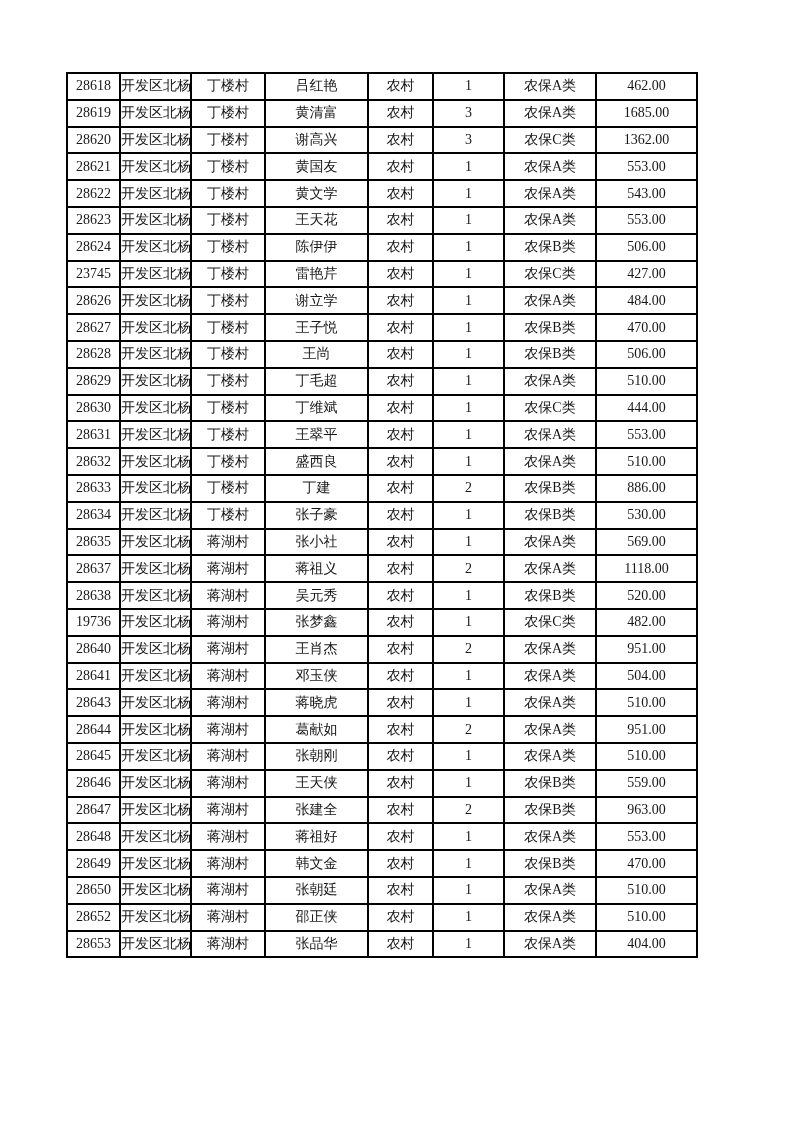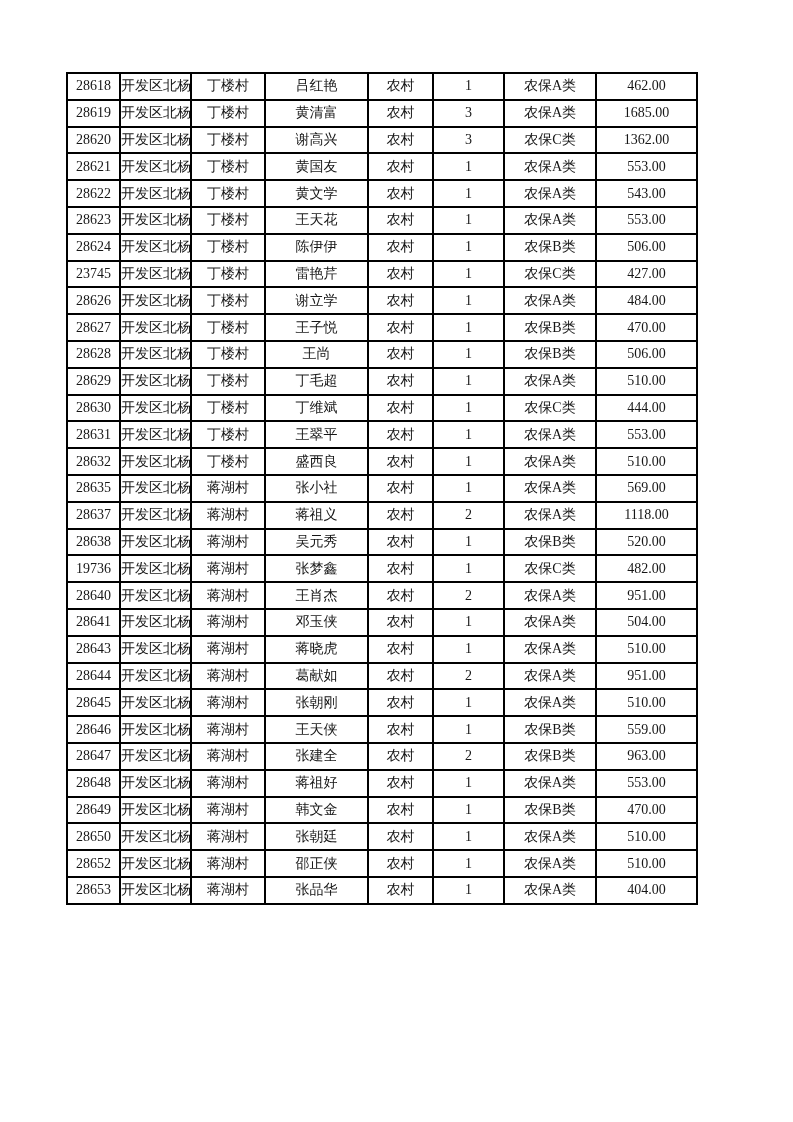--- a/index.html
+++ b/index.html
@@ -244,20 +244,44 @@
             <div class="clip">开发区北杨</div>
           </td>
           <td class="col-village">丁楼村</td>
           <td class="col-name">盛西良</td>
           <td class="col-type">农村</td>
           <td class="col-count">1</td>
           <td class="col-class">农保A类</td>
           <td class="col-amount">510.00</td>
         </tr>
         <tr>
+          <td class="col-id">28633</td>
+          <td class="col-region">
+            <div class="clip">开发区北杨</div>
+          </td>
+          <td class="col-village">丁楼村</td>
+          <td class="col-name">丁建</td>
+          <td class="col-type">农村</td>
+          <td class="col-count">2</td>
+          <td class="col-class">农保B类</td>
+          <td class="col-amount">886.00</td>
+        </tr>
+        <tr>
+          <td class="col-id">28634</td>
+          <td class="col-region">
+            <div class="clip">开发区北杨</div>
+          </td>
+          <td class="col-village">丁楼村</td>
+          <td class="col-name">张子豪</td>
+          <td class="col-type">农村</td>
+          <td class="col-count">1</td>
+          <td class="col-class">农保B类</td>
+          <td class="col-amount">530.00</td>
+        </tr>
+        <tr>
           <td class="col-id">28635</td>
           <td class="col-region">
             <div class="clip">开发区北杨</div>
           </td>
           <td class="col-village">蒋湖村</td>
           <td class="col-name">张小社</td>
           <td class="col-type">农村</td>
           <td class="col-count">1</td>
           <td class="col-class">农保A类</td>
           <td class="col-amount">569.00</td>

